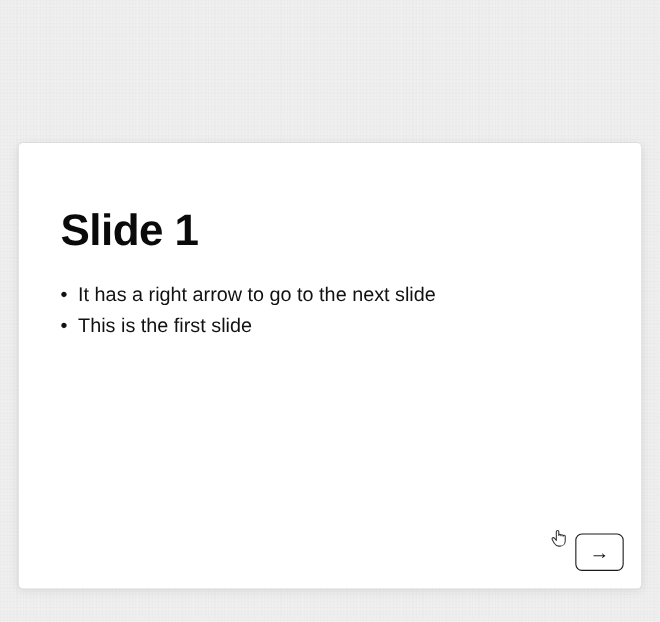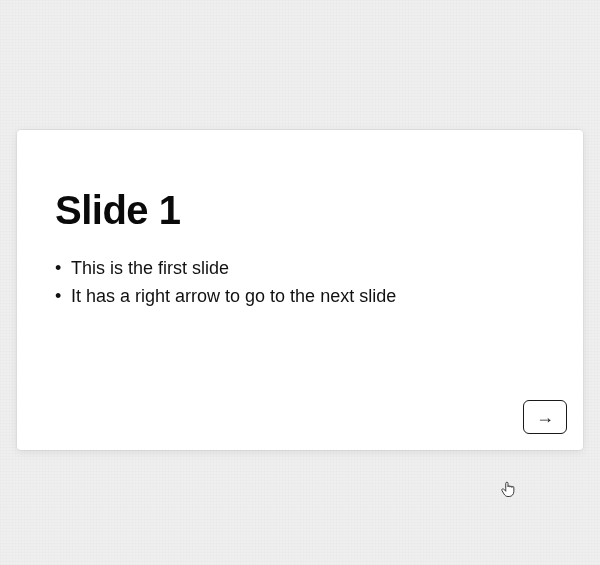--- a/index.html
+++ b/index.html
@@ -19,21 +19,21 @@
     background:
       repeating-linear-gradient(0deg, rgba(0,0,0,0.012) 0 1px, rgba(0,0,0,0) 1px 3px),
       repeating-linear-gradient(90deg, rgba(0,0,0,0.012) 0 1px, rgba(0,0,0,0) 1px 3px);
     pointer-events: none;
   }
   .slide {
     position: absolute;
     left: 17px;
     top: 130px;
     width: 566px;
-    height: 320px;
+    height: 405px;
     background: #ffffff;
     border-radius: 4px;
     box-shadow: 0 2px 10px rgba(0,0,0,0.08), 0 0 0 1px rgba(0,0,0,0.04);
     box-sizing: border-box;
     padding: 58px 54px 20px 38px;
   }
   .slide-title {
     font-size: 40px;
     font-weight: 800;
     letter-spacing: -0.5px;
@@ -83,22 +83,22 @@
     height: 18px;
     pointer-events: none;
   }
 </style>
 </head>
 <body>
 
 <div class="slide">
   <h1 class="slide-title">Slide 1</h1>
   <ul class="slide-bullets">
+    <li>It has a right arrow to go to the next slide</li>
     <li>This is the first slide</li>
-    <li>It has a right arrow to go to the next slide</li>
   </ul>
   <button class="next-btn">
     <span>→</span>
   </button>
 </div>
 
 <div class="cursor-hand">
   <svg viewBox="0 0 20 24" width="16" height="18">
     <path d="M7 11 V4.5 a1.5 1.5 0 0 1 3 0 V9 a1.3 1.3 0 0 1 2.6 0 V9.5 a1.3 1.3 0 0 1 2.6 0 V10 a1.3 1.3 0 0 1 2.6 0 V15 c0 4 -2.5 7 -6.2 7 h-1.6 c-2.4 0 -3.8 -1 -5.5 -3.5 L2 14 c-0.6 -1 0.1 -2.3 1.3 -2.3 c0.6 0 1.1 0.3 1.5 0.9 L7 15 Z" fill="#ffffff" stroke="#333" stroke-width="1.3" stroke-linejoin="round"></path>
   </svg>

